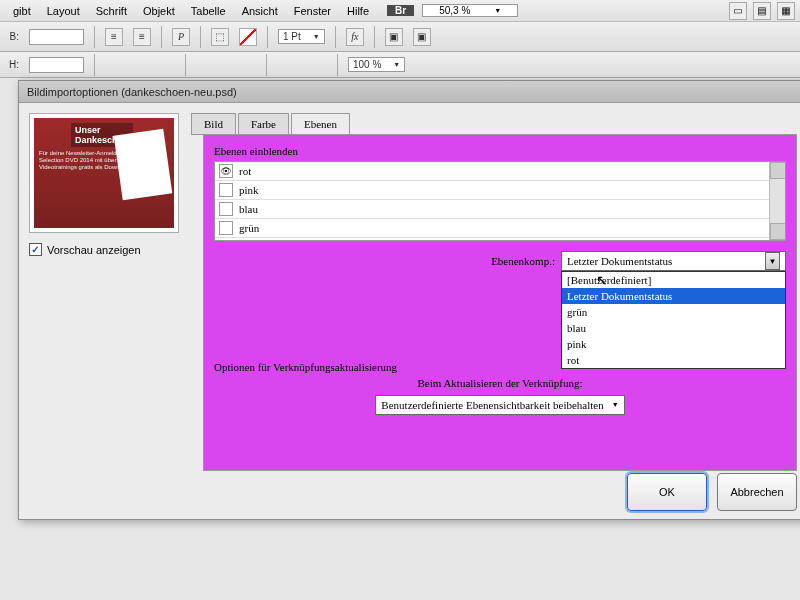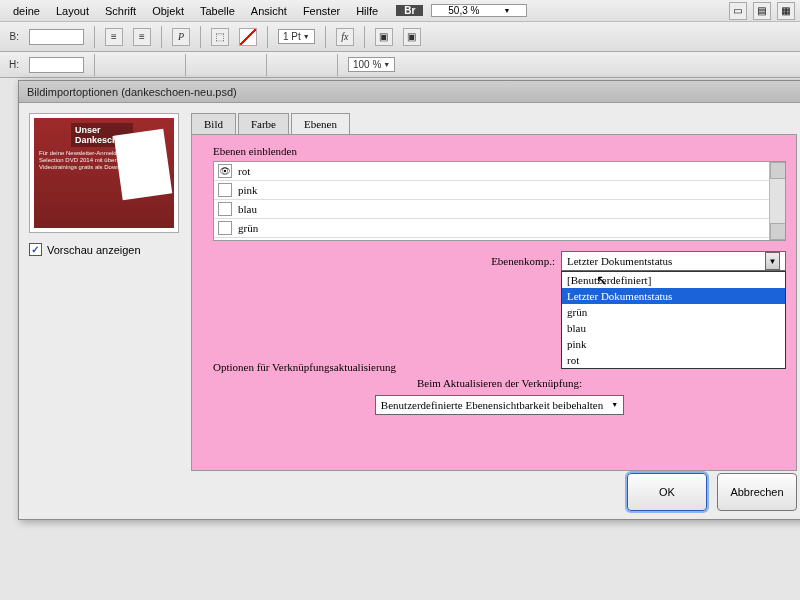--- a/index.html
+++ b/index.html
@@ -28,21 +28,21 @@
   .zoom-box{margin-left:8px;border:1px solid #999;background:#fff;padding:1px 4px;font-size:10px;display:flex;align-items:center;gap:8px;}
   .tool-row{
     background: linear-gradient(#f0f0f0,#dedede);
     height:30px;border-bottom:1px solid #aaa;
     display:flex;align-items:center;padding:0 5px;gap:10px;font-size:10px;color:#333;
   }
   .tool-row .lbl{width:14px;text-align:right;}
   .tool-row input{width:55px;height:16px;border:1px solid #999;font-size:10px;}
   .tool-sep{width:1px;height:22px;background:#aaa;}
   .icon-box{width:18px;height:18px;border:1px solid #aaa;background:#eee;display:flex;align-items:center;justify-content:center;font-size:10px;}
-  .dropdown-small{border:1px solid #999;background:#fff;padding:1px 4px;font-size:10px;display:flex;align-items:center;gap:2px;}
+  .dropdown-small{border:1px solid #999;background:#fff;padding:1px 4px;font-size:10px;display:flex;align-items:center;gap:12px;}
   .tri{font-size:7px;}
 
   .dialog{
     position:absolute;left:18px;top:80px;width:790px;height:440px;
     background:#ececec;border:1px solid #8a8a8a;box-shadow:2px 2px 8px rgba(0,0,0,.3);
   }
   .title-bar{
     background:linear-gradient(#cfcfcf,#b9b9b9);
     height:22px;display:flex;align-items:center;padding:0 8px;
     font-size:11px;color:#222;border-bottom:1px solid #999;
@@ -59,21 +59,21 @@
   .prev-box{position:absolute;right:6px;top:14px;width:50px;height:65px;background:#fff;transform:rotate(-8deg);}
   .chk-row{margin-top:10px;display:flex;align-items:center;gap:5px;}
   .chk{width:13px;height:13px;border:1px solid #555;background:#fff;display:flex;align-items:center;justify-content:center;color:#1a4fc0;font-size:10px;font-weight:bold;}
   .right-pane{flex:1;display:flex;flex-direction:column;font-family:Liberation Serif, serif;}
   .tabs{display:flex;margin-bottom:-1px;}
   .tab{
     border:1px solid #999;padding:4px 12px;background:#ddd;margin-right:2px;
     cursor:default;
   }
   .tab.active{background:#ececec;border-bottom:1px solid #ececec;font-weight:normal;}
-  .tab-body{border:1px solid #999;flex:1;padding:8px 10px 6px 21px;position:relative;background:#f9a8d4;}
+  .tab-body{border:1px solid #999;flex:1;padding:8px 10px 6px 10px;position:relative;background:#d946ef;margin-left:12px;}
   .section-title{font-size:11px;margin:2px 0 4px 0;}
   .layer-list{
     background:#fff;border:1px solid #999;height:80px;overflow:hidden;position:relative;
   }
   .layer-row{display:flex;align-items:center;height:19px;border-bottom:1px solid #ddd;padding:0 4px;gap:6px;}
   .eye{width:14px;height:14px;border:1px solid #999;display:flex;align-items:center;justify-content:center;font-size:9px;}
   .eye.empty{color:transparent;}
   .scroll{position:absolute;right:0;top:0;bottom:0;width:16px;background:#e2e2e2;border-left:1px solid #bbb;}
   .scroll::before,.scroll::after{content:"";position:absolute;left:0;width:100%;height:15px;background:#d0d0d0;border:1px solid #aaa;}
   .scroll::before{top:0;}.scroll::after{bottom:0;}
@@ -101,21 +101,21 @@
     width:80px;height:38px;border:1px solid #777;border-radius:4px;
     background:linear-gradient(#fdfdfd,#e3e3e3);display:flex;align-items:center;justify-content:center;
   }
   .btn.primary{border:1px solid #2a5db0;box-shadow:0 0 0 2px #8ab4f0;}
   .cursor{position:absolute;left:596px;top:272px;font-size:14px;color:#000;z-index:50;pointer-events:none;}
 </style>
 </head>
 <body>
 
 <div class="menu-bar">
-  <span>deine</span>
+  <span>gibt</span>
   <span>Layout</span>
   <span>Schrift</span>
   <span>Objekt</span>
   <span>Tabelle</span>
   <span>Ansicht</span>
   <span>Fenster</span>
   <span>Hilfe</span>
   <span class="menu-br">Br</span>
   <span class="zoom-box">
       <span>50,3 %</span>

